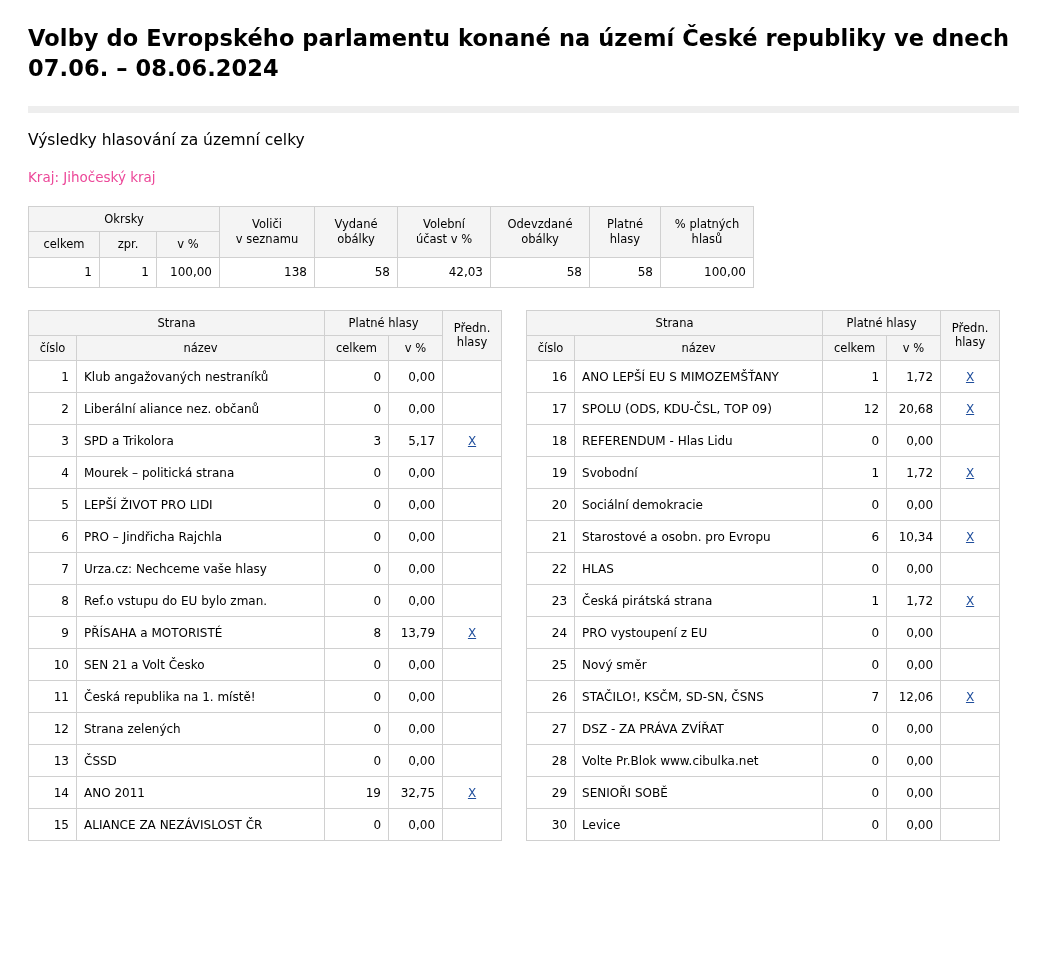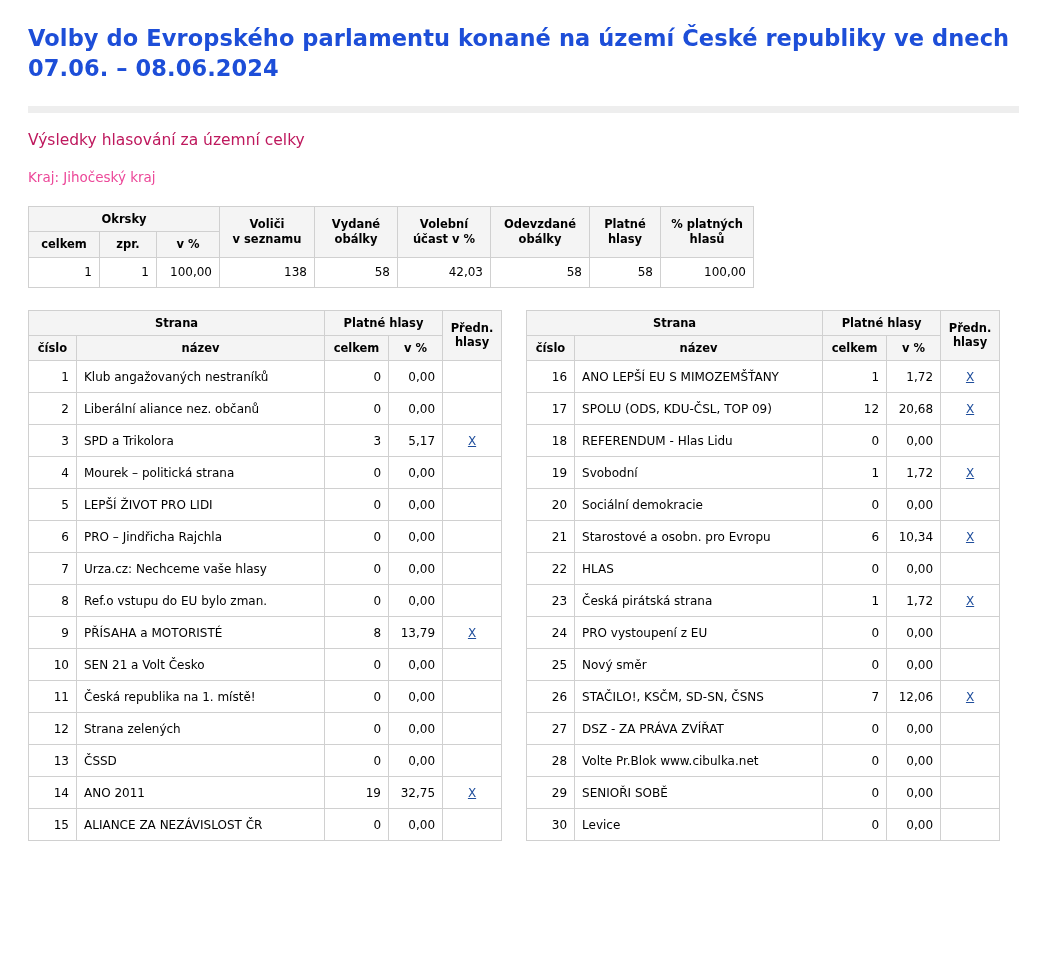--- a/index.html
+++ b/index.html
@@ -13,56 +13,56 @@
     width: 1047px;
     min-height: 974px;
     -webkit-font-smoothing: antialiased;
   }
   .page {
     padding: 18px 28px 0 28px;
     box-sizing: border-box;
     width: 1047px;
   }
   h1.title {
-    color: #1d4ed8;
+    color: #000000;
     font-size: 22.5px;
     font-weight: bold;
     line-height: 1.33;
     margin: 6px 0 0 0;
     letter-spacing: 0.1px;
   }
   .rule {
     height: 7px;
     background: #eeeeee;
     margin: 22px 0 18px 0;
     border: 0;
   }
   h2.subtitle {
     font-size: 15.5px;
     font-weight: normal;
     margin: 0 0 20px 0;
-    color: #be185d;
+    color: #000000;
   }
   .meta-line {
     font-size: 13.5px;
     margin: 0 0 21px 0;
     color: #ec4899;
   }
   table {
     border-collapse: collapse;
     font-size: 12px;
   }
   table.grid th, table.grid td {
     border: 1px solid #d0d0d0;
     padding: 5px 7px;
     vertical-align: middle;
   }
   table.grid th {
     background: #f4f4f4;
-    font-weight: bold;
+    font-weight: normal;
     text-align: center;
     line-height: 1.25;
     font-size: 11.5px;
   }
   
   .turnout {
     margin: 0 0 22px 0;
   }
   .turnout td {
     text-align: right;

